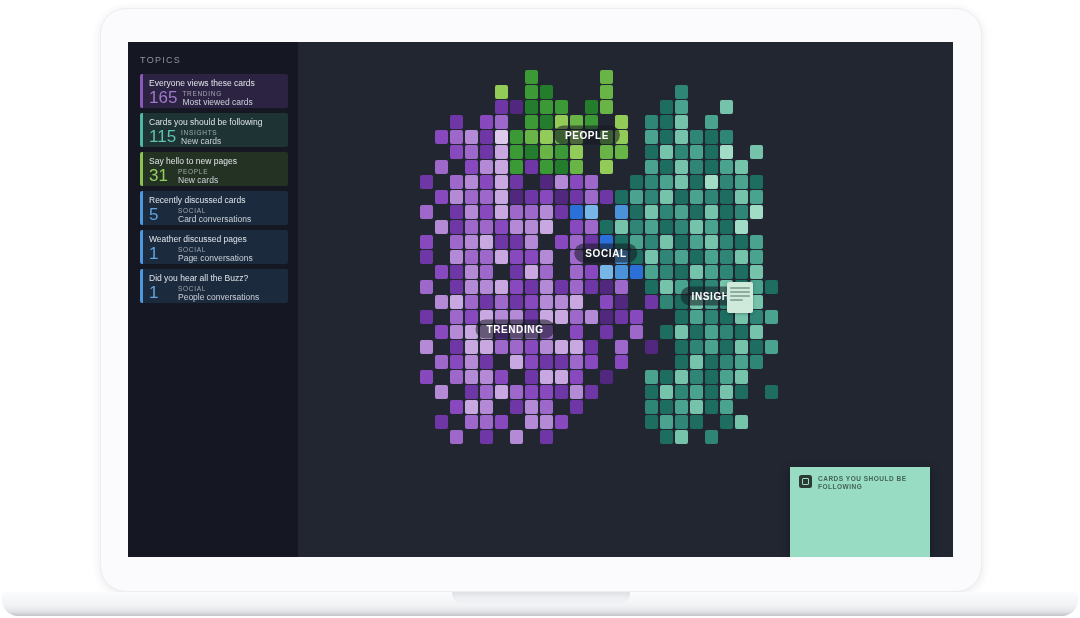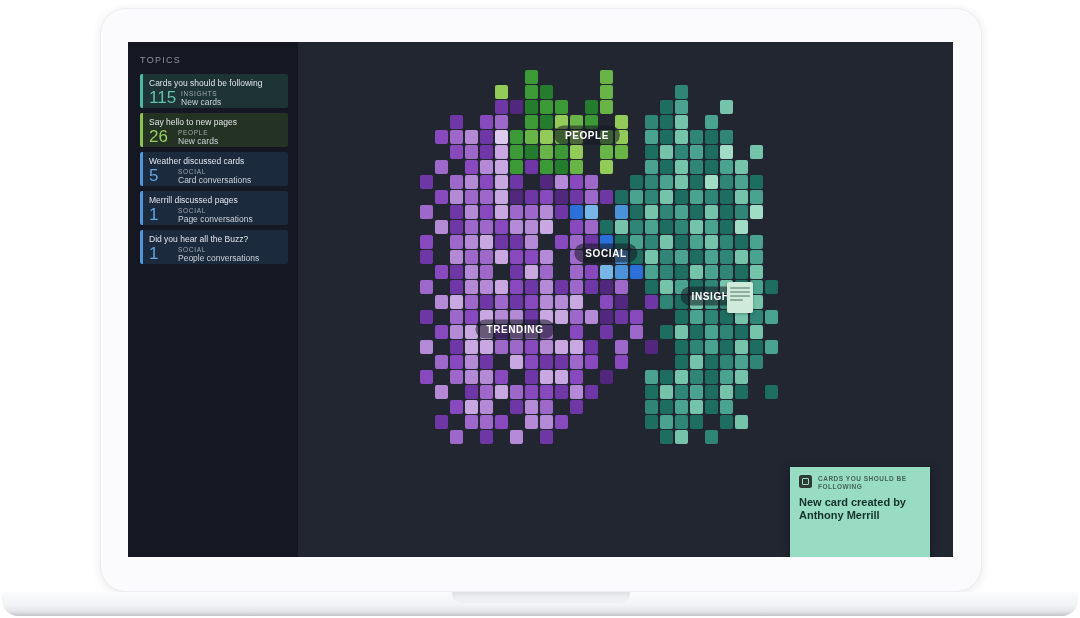--- a/index.html
+++ b/index.html
@@ -57,52 +57,62 @@
 </head>
 <body>
 
 <div class="stage">
   <div class="screen-frame">
     <div class="screen">
 
       <aside class="sidebar">
         <div class="sb-section">TOPICS</div>
         <div id="topic-cards">
+            <div class="topic-card" style="background: rgb(44, 35, 66); border-left-color: rgb(138, 89, 184);">
+              <div class="tc-title">Everyone views these cards</div>
+              <div class="tc-row">
+                <div class="tc-value" style="color:#9f79cb">165</div>
+                <div class="tc-right">
+                  <div class="tc-cat">TRENDING</div>
+                  <div class="tc-label">Most viewed cards</div>
+                </div>
+              </div>
+            </div>
             <div class="topic-card" style="background: rgb(29, 51, 52); border-left-color: rgb(79, 184, 164);">
               <div class="tc-title">Cards you should be following</div>
               <div class="tc-row">
                 <div class="tc-value" style="color:#5fc2ae">115</div>
                 <div class="tc-right">
                   <div class="tc-cat">INSIGHTS</div>
                   <div class="tc-label">New cards</div>
                 </div>
               </div>
             </div>
             <div class="topic-card" style="background: rgb(35, 50, 34); border-left-color: rgb(138, 195, 82);">
               <div class="tc-title">Say hello to new pages</div>
               <div class="tc-row">
-                <div class="tc-value" style="color:#97ce61">26</div>
+                <div class="tc-value" style="color:#97ce61">31</div>
                 <div class="tc-right">
                   <div class="tc-cat">PEOPLE</div>
                   <div class="tc-label">New cards</div>
                 </div>
               </div>
             </div>
             <div class="topic-card" style="background: rgb(27, 42, 61); border-left-color: rgb(79, 151, 218);">
-              <div class="tc-title">Weather discussed cards</div>
+              <div class="tc-title">Recently discussed cards</div>
               <div class="tc-row">
                 <div class="tc-value" style="color:#60a5e0">5</div>
                 <div class="tc-right">
                   <div class="tc-cat">SOCIAL</div>
                   <div class="tc-label">Card conversations</div>
                 </div>
               </div>
             </div>
             <div class="topic-card" style="background: rgb(27, 42, 61); border-left-color: rgb(79, 151, 218);">
-              <div class="tc-title">Merrill discussed pages</div>
+              <div class="tc-title">Weather discussed pages</div>
               <div class="tc-row">
                 <div class="tc-value" style="color:#60a5e0">1</div>
                 <div class="tc-right">
                   <div class="tc-cat">SOCIAL</div>
                   <div class="tc-label">Page conversations</div>
                 </div>
               </div>
             </div>
             <div class="topic-card" style="background: rgb(27, 42, 61); border-left-color: rgb(79, 151, 218);">
               <div class="tc-title">Did you hear all the Buzz?</div>
@@ -541,21 +551,20 @@
           <div class="map-label" style="left: 95px; top: 259px;">TRENDING</div>
         </div>
 
       <div class="notif" style="background: rgb(152, 220, 196);">
         <div class="notif-head">
           <div class="notif-icon">
               <span></span>
             </div>
           <div class="notif-cat">CARDS YOU SHOULD BE FOLLOWING</div>
         </div>
-        <div class="notif-title">New card created by Anthony Merrill</div>
       </div>
 
     </div>
   </div>
   <div class="base">
     <div class="notch"></div>
   </div>
 </div>
 
 </body></html>

